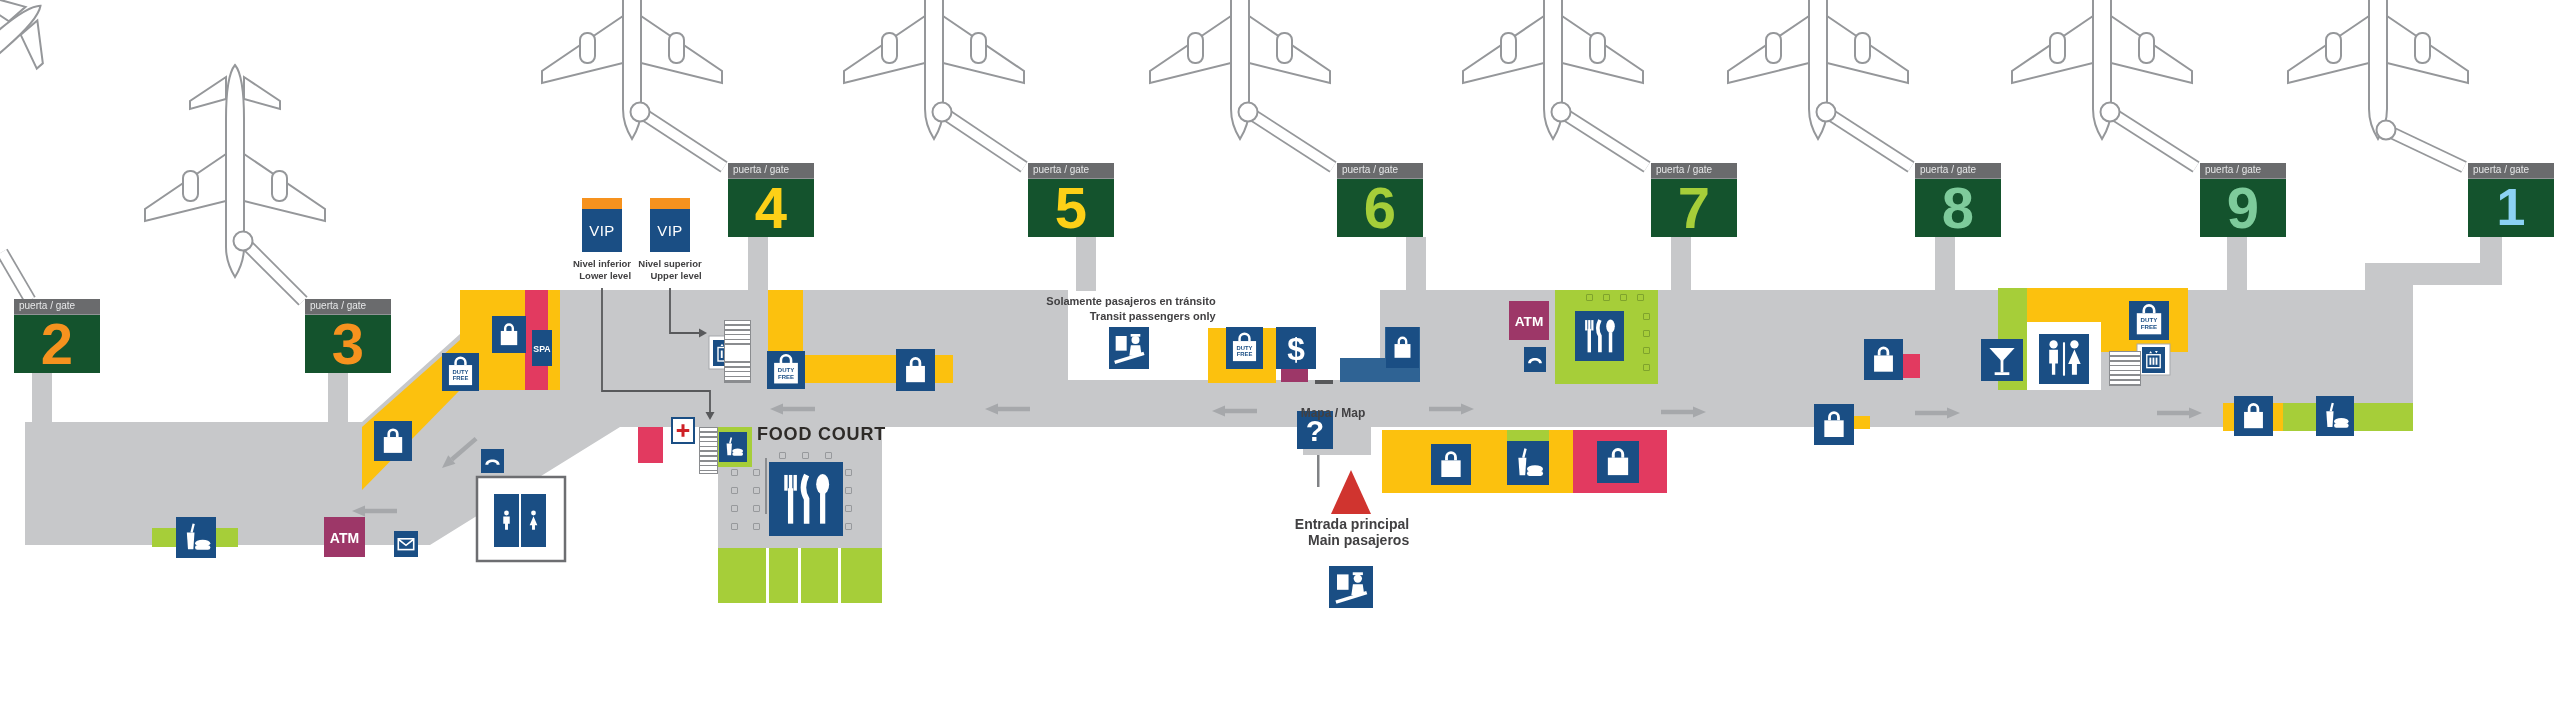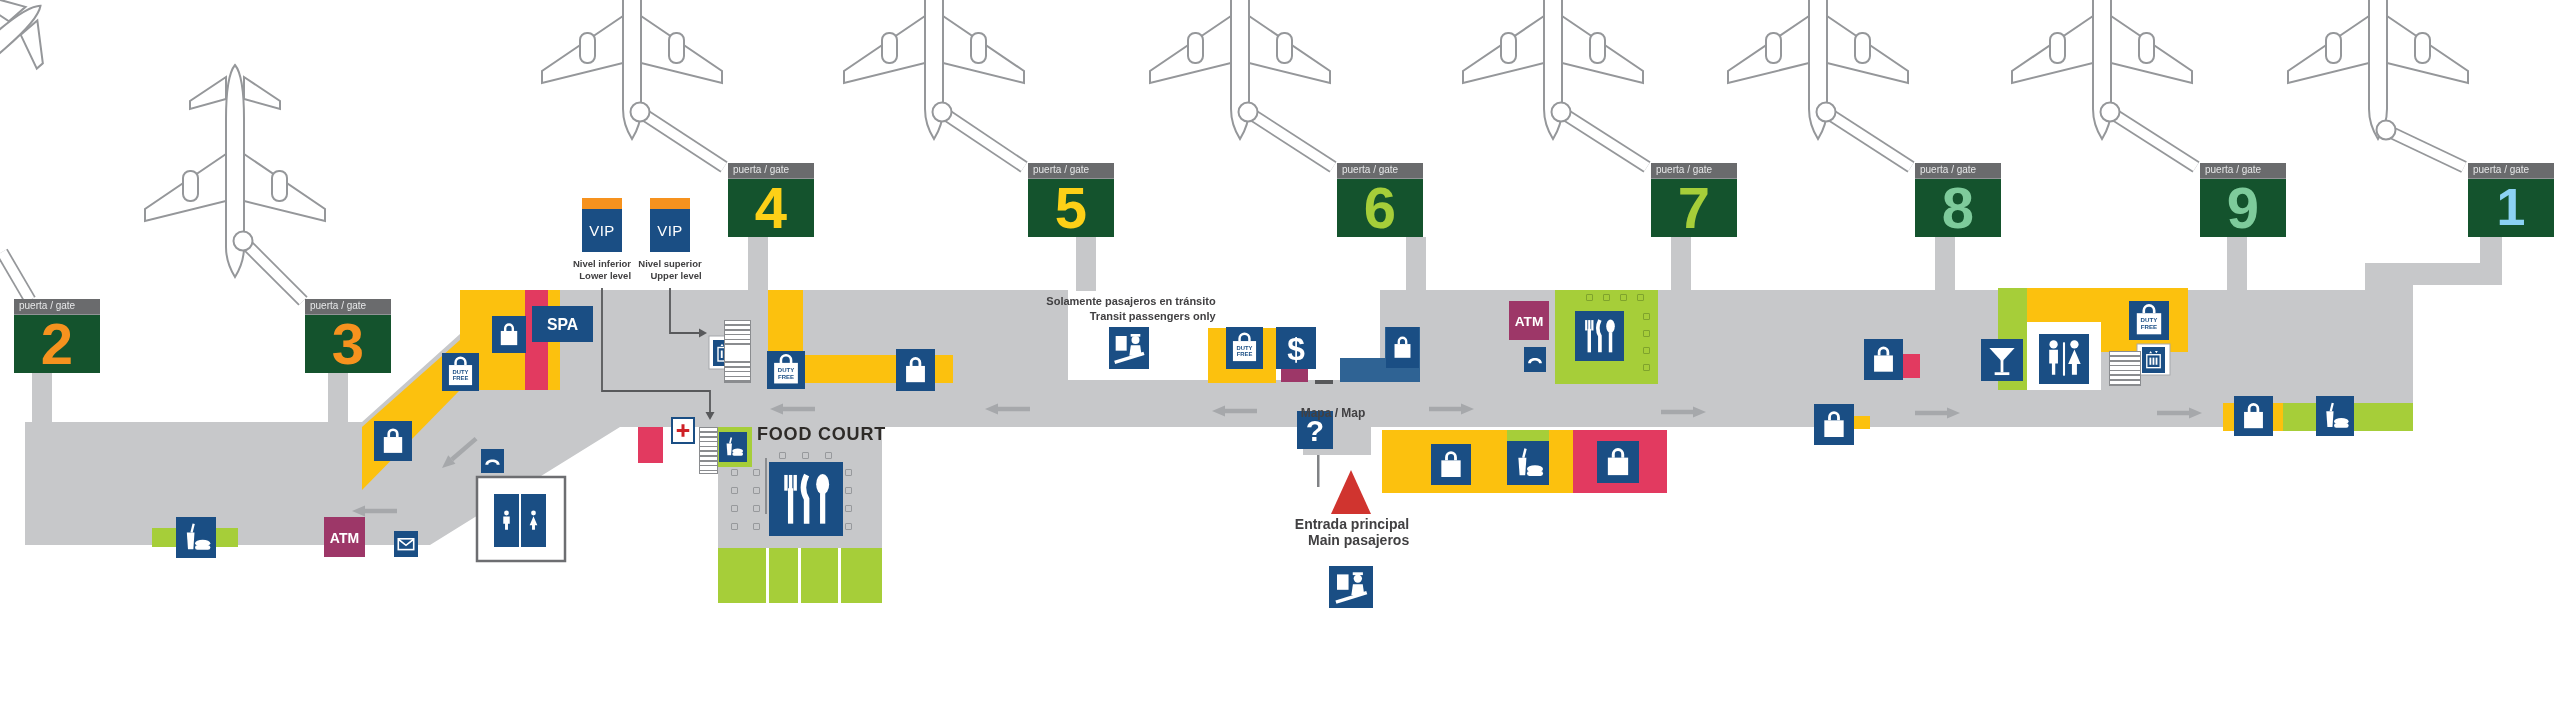--- a/index.html
+++ b/index.html
@@ -423,21 +423,21 @@
       </div>
       <div class="abs icon" style="left: 713px; top: 340px; width: 24px; height: 26px; background: rgb(26, 78, 132);">
         <svg viewBox="0 0 24 24">
           <rect x="5" y="6.5" width="14" height="13.5" fill="none" stroke="#fff" stroke-width="1.4"></rect>
           <rect x="7.8" y="9.5" width="1.9" height="7.5" fill="#fff"></rect>
           <rect x="11" y="9.5" width="1.9" height="7.5" fill="#fff"></rect>
           <rect x="14.2" y="9.5" width="1.9" height="7.5" fill="#fff"></rect>
           <path d="M7.5 5 l1.5-2.3 1.5 2.3 z M13.5 2.7 l1.5 2.3 1.5-2.3 z" fill="#fff"></path>
         </svg>
       </div>
-      <div class="abs icon" style="left: 532px; top: 306px; width: 61px; height: 36px; background: rgb(26, 78, 132);">
+      <div class="abs icon" style="left: 532px; top: 330px; width: 20px; height: 36px; background: rgb(26, 78, 132);">
         <svg viewBox="0 0 24 24">
           <text x="12" y="16.2" font-size="10.5" font-weight="bold" fill="#fff" text-anchor="middle" font-family="Liberation Sans,sans-serif">SPA</text>
         </svg>
       </div>
       <div class="abs stairbox" style="left: 724px; top: 320px; width: 27px; height: 63px;">
         <div class="abs rungs" style="left: 0px; top: 0px; width: 100%; height: 26px;"></div>
         <div class="abs rungs" style="left: 0px; bottom: 0px; width: 100%; height: 24px;"></div>
       </div>
       <div class="abs stairbox" style="left: 699px; top: 427px; width: 19px; height: 47px;">
         <div class="abs rungs" style="left: 0px; top: 0px; width: 100%; height: 100%;"></div>

